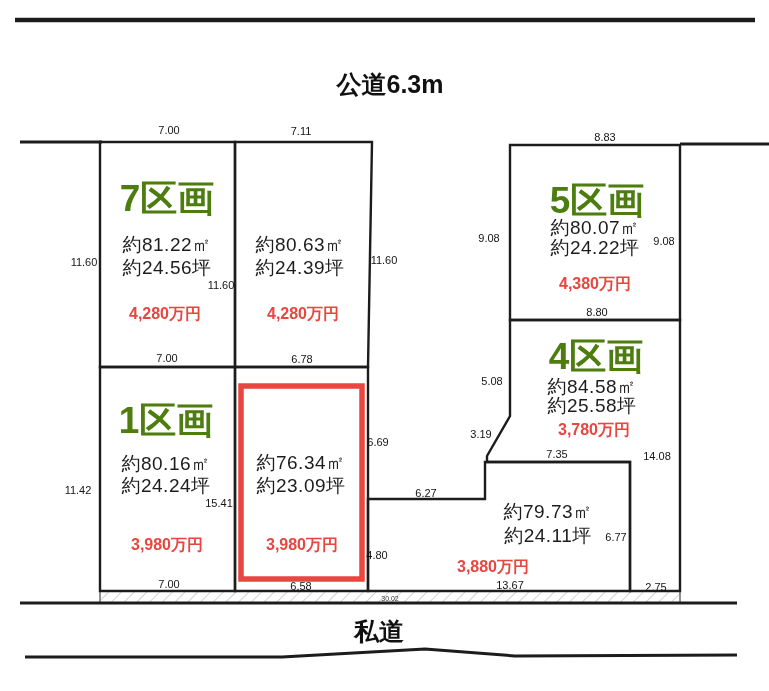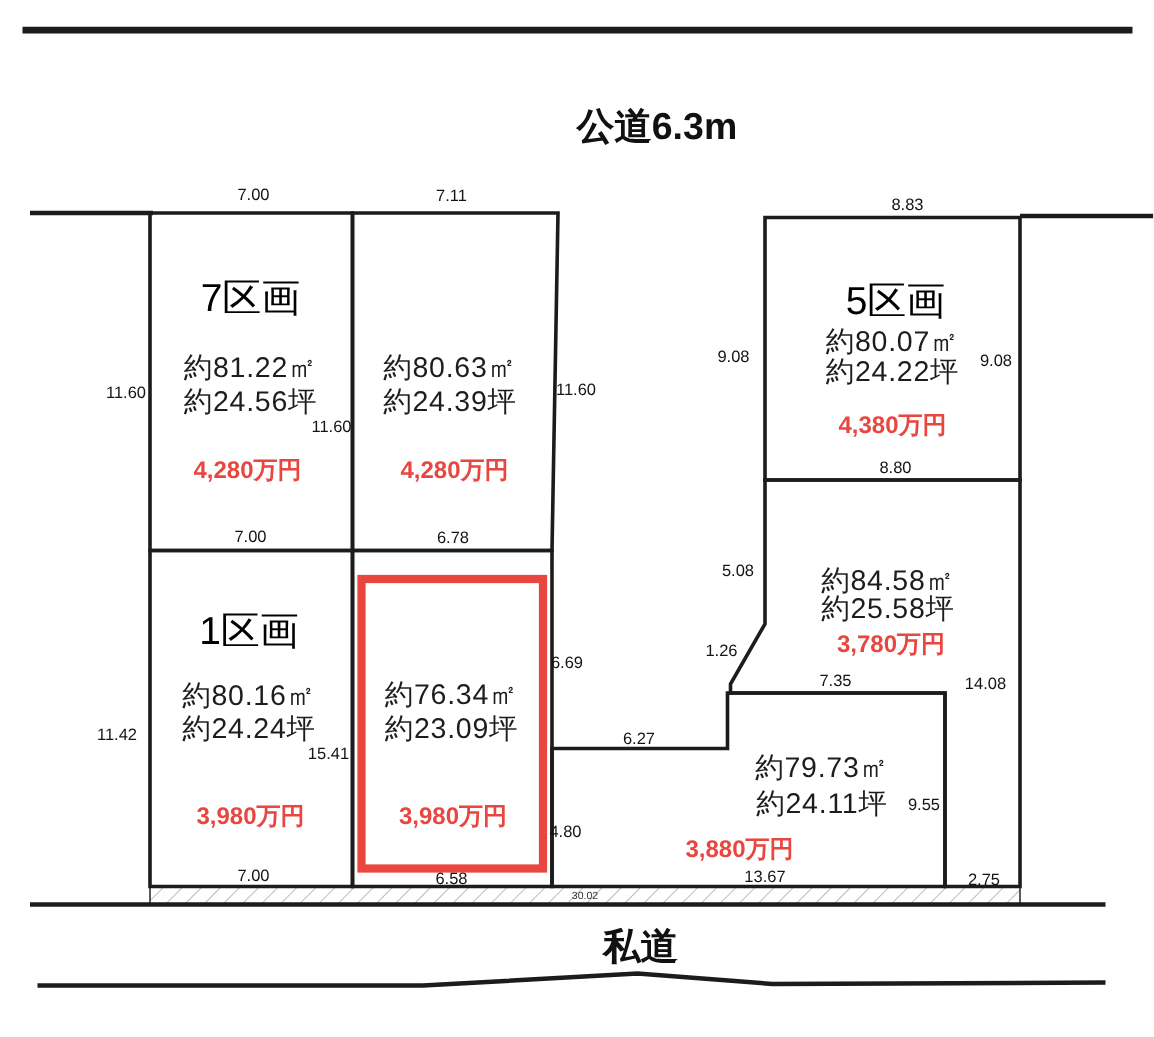--- a/index.html
+++ b/index.html
@@ -2,26 +2,26 @@
 <html><head>
 <meta charset="utf-8">
 <style>
   html,body { margin:0; padding:0; background:#ffffff; }
   .stage {
     position:relative; width:769px; height:691px; background:#ffffff;
     overflow:hidden; font-family:"Liberation Sans","DejaVu Sans",sans-serif;
   }
   .stage svg { position:absolute; left:0; top:0; }
   .txt { position:absolute; transform:translate(-50%,-50%); white-space:nowrap; color:#1d1d1f; }
-  .title { font-size:26px; font-weight:normal; color:#000000; }
+  .title { font-size:37px; font-weight:bold; color:#4d7c0f; }
   .area  { font-size:19px; font-weight:400; letter-spacing:.5px; }
   .price { font-size:16px; font-weight:600; color:#e8463f; }
   .dim   { font-size:11px; color:#141414; }
   .dim-tiny { font-size:7px; color:#333; }
-  .road-label { font-size:25px; font-weight:600; color:#111;margin-left:48px; }
+  .road-label { font-size:25px; font-weight:600; color:#111; }
 </style>
 </head>
 <body>
 
 <div class="stage">
 
   <svg width="769" height="691" viewBox="0 0 769 691">
     <defs>
       <pattern id="hatch" width="9" height="9" patternUnits="userSpaceOnUse" patternTransform="rotate(45)">
         <line x1="0" y1="0" x2="0" y2="9" stroke="#b9b4ac" stroke-width="1.2"></line>
@@ -59,20 +59,21 @@
 
   <div class="txt area" style="left:300px;top:245px">約80.63㎡</div>
   <div class="txt area" style="left:300px;top:268px">約24.39坪</div>
   <div class="txt price" style="left:303px;top:314px">4,280万円</div>
 
   <div class="txt title" style="left:597px;top:201px">5区画</div>
   <div class="txt area" style="left:595px;top:228px">約80.07㎡</div>
   <div class="txt area" style="left:595px;top:248px">約24.22坪</div>
   <div class="txt price" style="left:595px;top:284px">4,380万円</div>
 
+  <div class="txt title" style="left:596px;top:357px">4区画</div>
   <div class="txt area" style="left:592px;top:387px">約84.58㎡</div>
   <div class="txt area" style="left:592px;top:406px">約25.58坪</div>
   <div class="txt price" style="left:594px;top:430px">3,780万円</div>
 
   <div class="txt title" style="left:166px;top:421px">1区画</div>
   <div class="txt area" style="left:166px;top:464px">約80.16㎡</div>
   <div class="txt area" style="left:166px;top:486px">約24.24坪</div>
   <div class="txt price" style="left:167px;top:545px">3,980万円</div>
 
   <div class="txt area" style="left:301px;top:463px">約76.34㎡</div>
@@ -88,28 +89,28 @@
   <div class="txt dim" style="left:605px;top:137px">8.83</div>
   <div class="txt dim" style="left:84px;top:262px">11.60</div>
   <div class="txt dim" style="left:221px;top:285px">11.60</div>
   <div class="txt dim" style="left:384px;top:260px">11.60</div>
   <div class="txt dim" style="left:489px;top:238px">9.08</div>
   <div class="txt dim" style="left:664px;top:241px">9.08</div>
   <div class="txt dim" style="left:597px;top:312px">8.80</div>
   <div class="txt dim" style="left:167px;top:358px">7.00</div>
   <div class="txt dim" style="left:302px;top:359px">6.78</div>
   <div class="txt dim" style="left:492px;top:381px">5.08</div>
-  <div class="txt dim" style="left:481px;top:434px">1.26</div>
+  <div class="txt dim" style="left:481px;top:434px">3.19</div>
   <div class="txt dim" style="left:557px;top:454px">7.35</div>
   <div class="txt dim" style="left:657px;top:456px">14.08</div>
   <div class="txt dim" style="left:78px;top:490px">11.42</div>
   <div class="txt dim" style="left:219px;top:503px">15.41</div>
   <div class="txt dim" style="left:378px;top:442px">6.69</div>
   <div class="txt dim" style="left:426px;top:493px">6.27</div>
   <div class="txt dim" style="left:377px;top:555px">4.80</div>
-  <div class="txt dim" style="left:616px;top:537px">9.55</div>
+  <div class="txt dim" style="left:616px;top:537px">6.77</div>
   <div class="txt dim" style="left:169px;top:584px">7.00</div>
   <div class="txt dim" style="left:301px;top:586px">6.58</div>
   <div class="txt dim" style="left:510px;top:585px">13.67</div>
   <div class="txt dim" style="left:656px;top:587px">2.75</div>
   <div class="txt dim-tiny" style="left:390px;top:598px">30.02</div>
 
 </div>
 
 </body></html>

